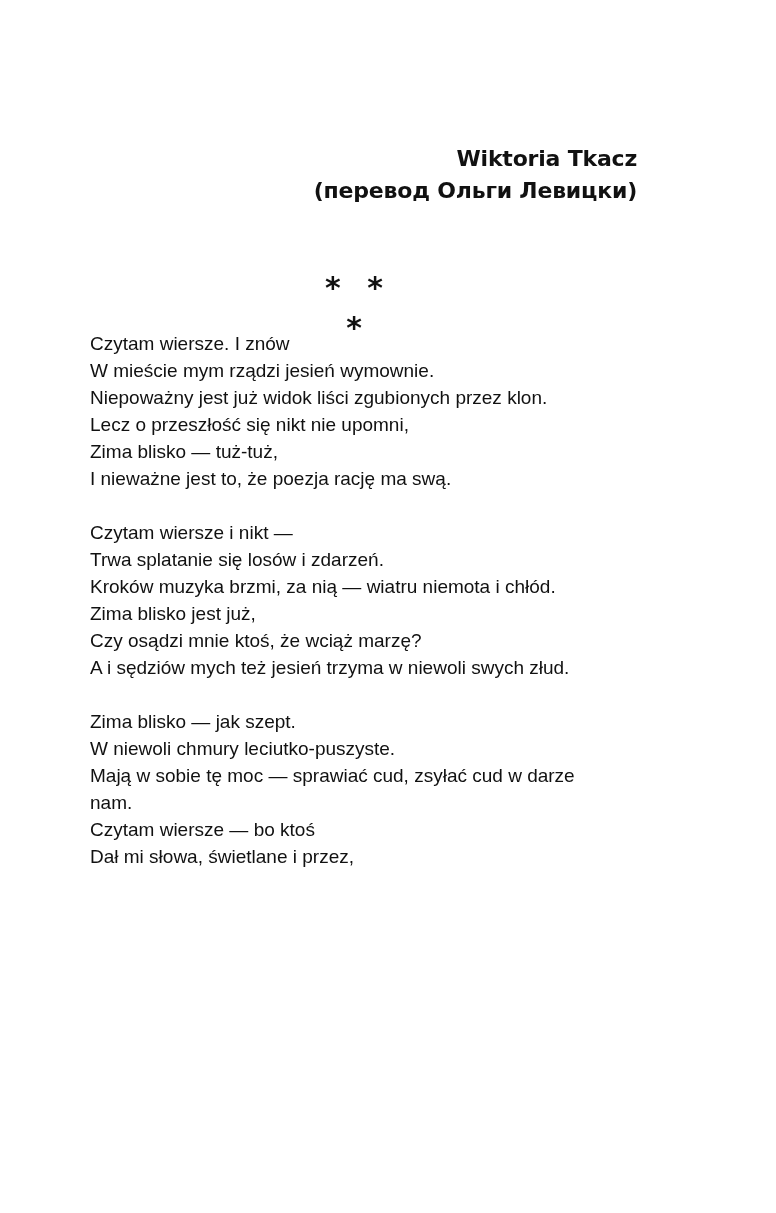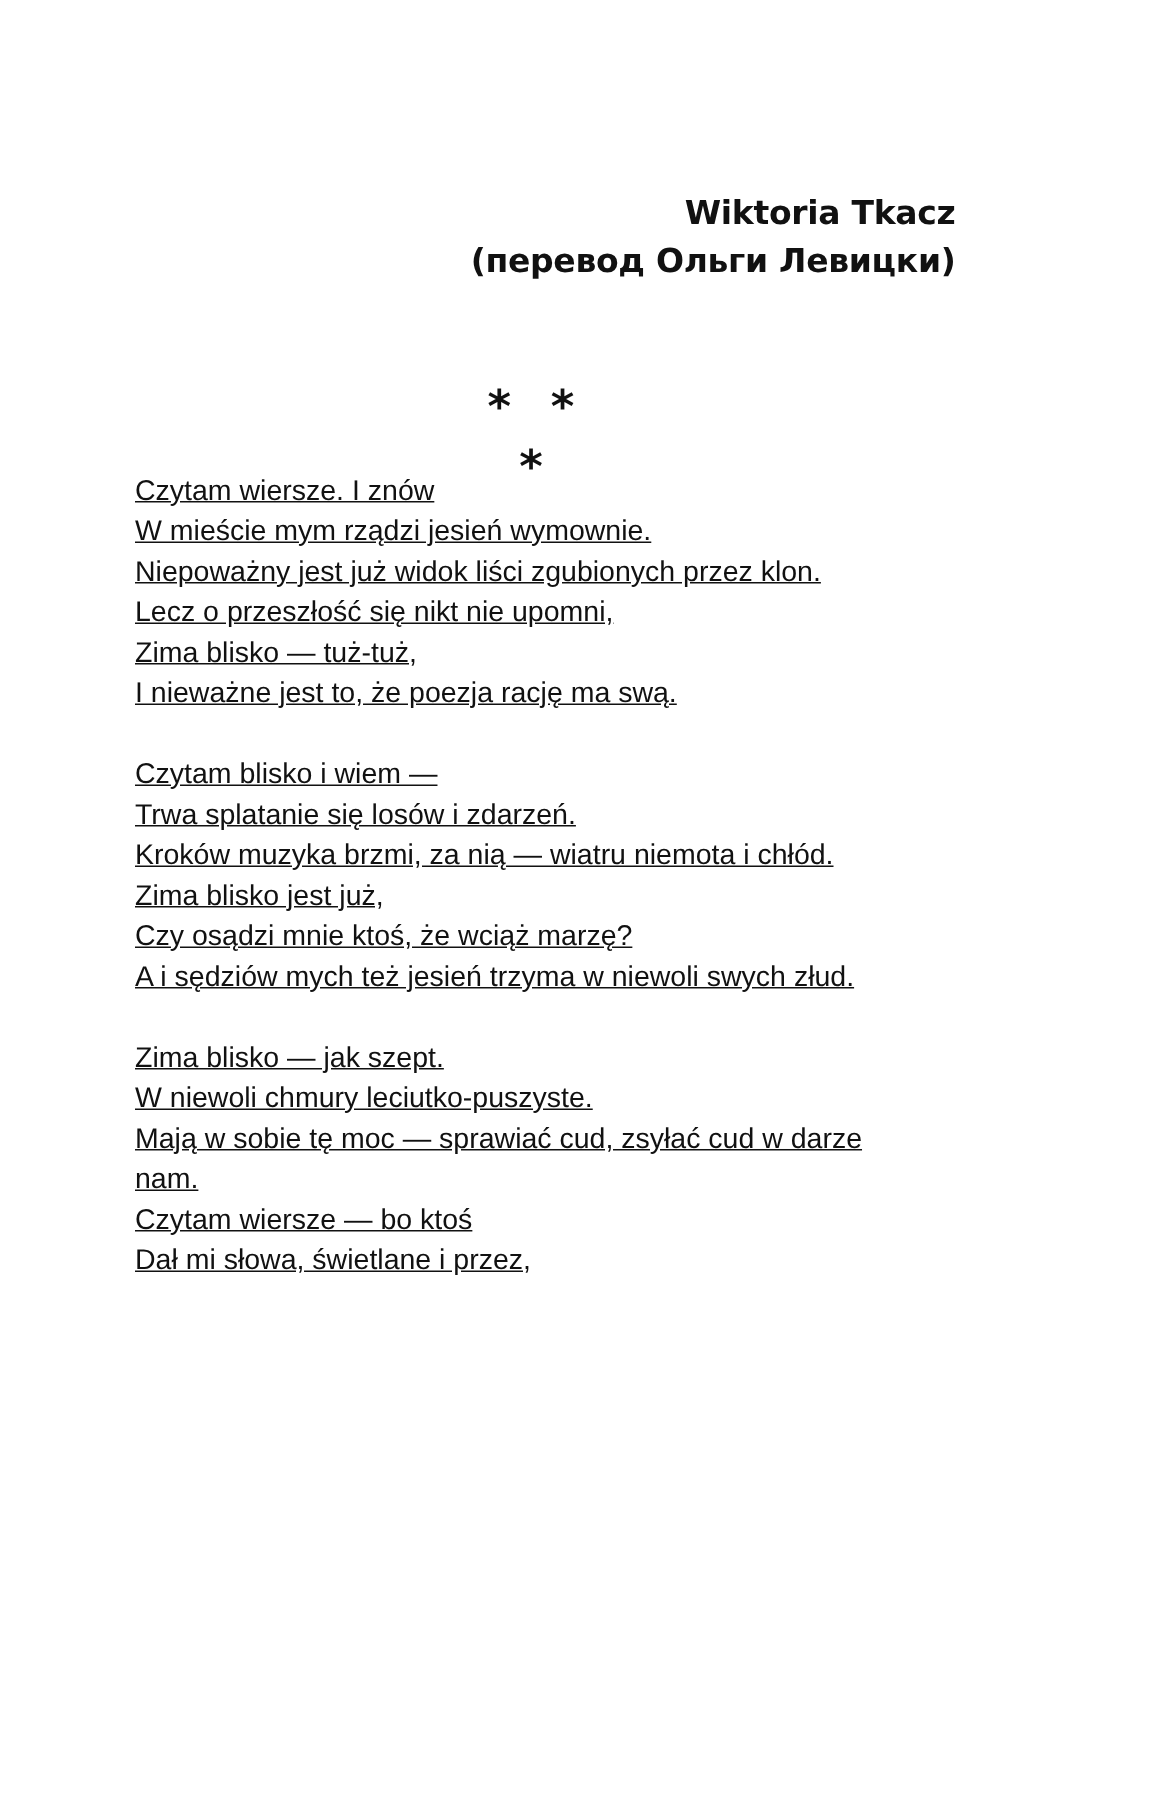--- a/index.html
+++ b/index.html
@@ -9,21 +9,21 @@
     }
     body {
       width: 776px;
       height: 1213px;
       position: relative;
       overflow: hidden;
       color: #111111;
     }
     .page {
       position: absolute;
-      left: 0; top: 0;
+      left: 0; top: 16px;
       width: 776px;
       height: 961px;
       background: #ffffff;
     }
     .header {
       position: absolute;
       right: 139px;
       top: 127px;
       text-align: right;
       font-family: "DejaVu Sans", sans-serif;
@@ -51,21 +51,21 @@
       position: absolute;
       left: 90px;
       top: 314px;
       width: 560px;
       font-family: "Liberation Sans", sans-serif;
       font-size: 19px;
       line-height: 27px;
       color: #111;
     }
     .stanza { margin-bottom: 27px; }
-    .line { white-space: nowrap; text-decoration: underline; }
+    .line { white-space: nowrap; }
   </style>
 </head>
 <body>
 
 <div class="page">
 
   <div class="header">
     <div>Wiktoria Tkacz</div>
     <div>(перевод Ольги Левицки)</div>
   </div>
@@ -75,21 +75,21 @@
   <div class="poem">
     <div class="stanza">
       <div class="line">Czytam wiersze. I znów</div>
       <div class="line">W mieście mym rządzi jesień wymownie.</div>
       <div class="line">Niepoważny jest już widok liści zgubionych przez klon.</div>
       <div class="line">Lecz o przeszłość się nikt nie upomni,</div>
       <div class="line">Zima blisko — tuż-tuż,</div>
       <div class="line">I nieważne jest to, że poezja rację ma swą.</div>
     </div>
     <div class="stanza">
-      <div class="line">Czytam blisko i wiem —</div>
+      <div class="line">Czytam wiersze i nikt —</div>
       <div class="line">Trwa splatanie się losów i zdarzeń.</div>
       <div class="line">Kroków muzyka brzmi, za nią — wiatru niemota i chłód.</div>
       <div class="line">Zima blisko jest już,</div>
       <div class="line">Czy osądzi mnie ktoś, że wciąż marzę?</div>
       <div class="line">A i sędziów mych też jesień trzyma w niewoli swych złud.</div>
     </div>
     <div class="stanza">
       <div class="line">Zima blisko — jak szept.</div>
       <div class="line">W niewoli chmury leciutko-puszyste.</div>
       <div class="line">Mają w sobie tę moc — sprawiać cud, zsyłać cud w darze</div>

